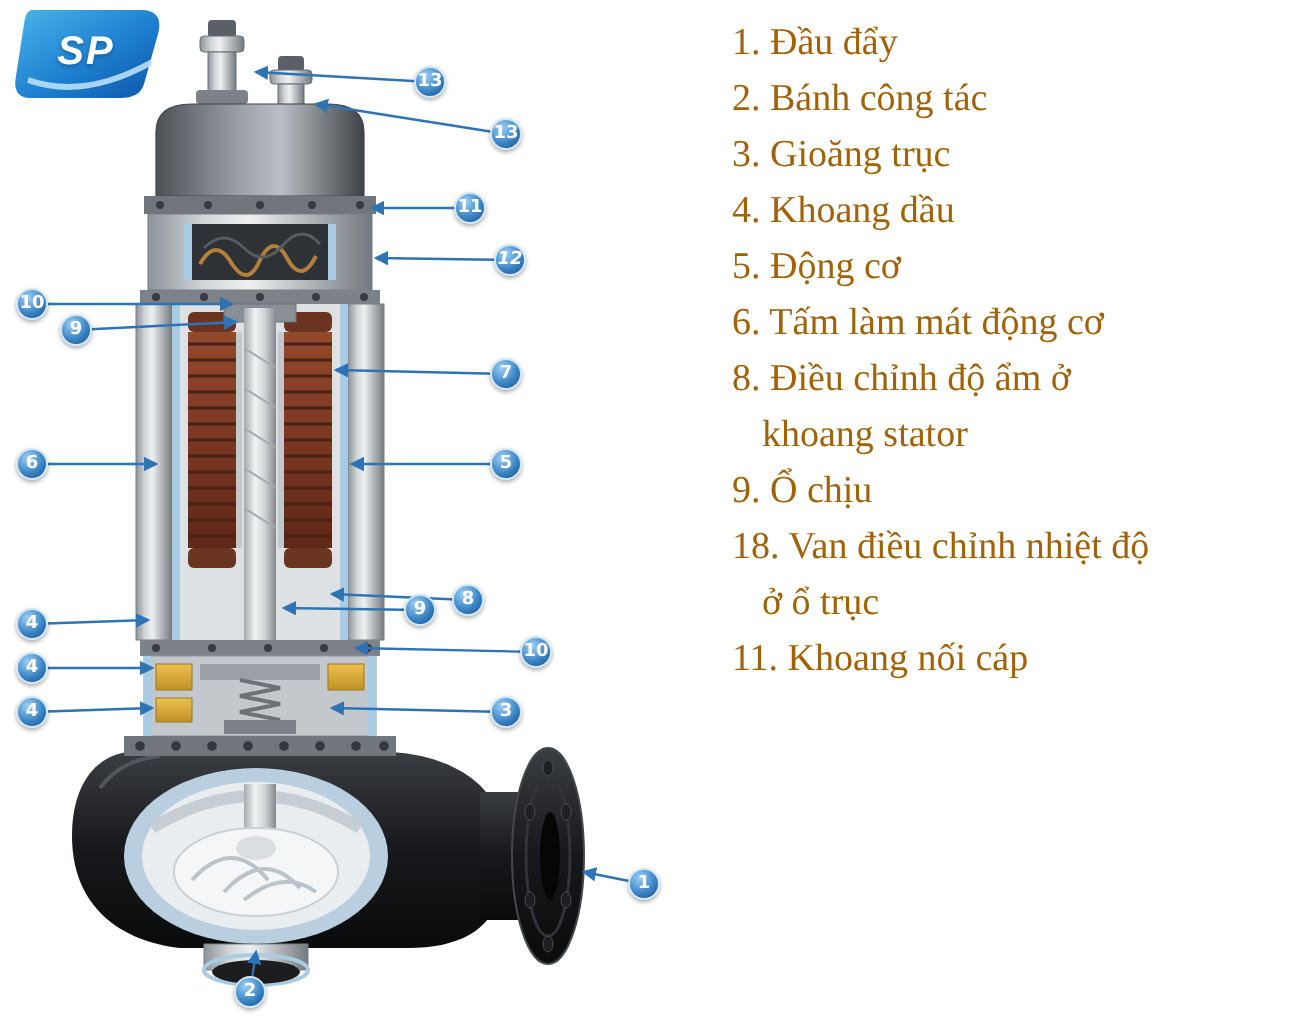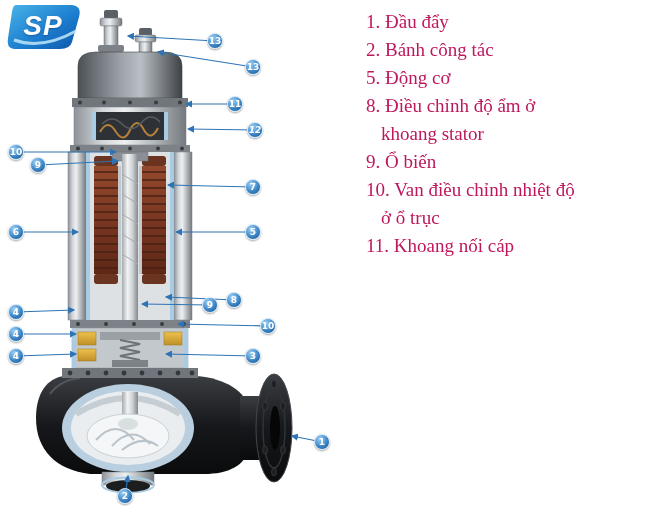--- a/index.html
+++ b/index.html
@@ -4,35 +4,35 @@
 <style>
   html,body{margin:0;padding:0;background:#fff;}
   .page{position:relative;width:647px;height:508px;background:#ffffff;overflow:hidden;
         font-family:"Liberation Serif",serif;}
 
   
   .logo{position:absolute;left:6px;top:4px;width:78px;height:48px;}
   .logo svg{position:absolute;left:0;top:0;}
   .logo-text{position:absolute;left:0;top:0;width:74px;height:44px;display:flex;align-items:center;justify-content:center;
              color:#fff;font-family:"Liberation Sans",sans-serif;font-weight:bold;font-style:italic;
-             font-size:28px;letter-spacing:1px;text-shadow:0 1px 2px rgba(0,40,90,.4);}
+             font-size:20px;letter-spacing:1px;text-shadow:0 1px 2px rgba(0,40,90,.4);}
 
   
   .diagram{position:absolute;left:0;top:4px;width:350px;height:508px;}
   .pump-svg,.lines-svg{position:absolute;left:0;top:0;}
   #callout-layer{position:absolute;left:0;top:0;width:350px;height:508px;}
   .callout{position:absolute;box-sizing:border-box;width:16px;height:16px;border-radius:50%;
            background:radial-gradient(circle at 35% 28%,#9bd0f5,#3d86c6 55%,#155089);
            border:1px solid #d2e6f6;color:#fff;font-family:"DejaVu Sans",sans-serif;
            font-size:9px;font-weight:bold;display:flex;align-items:center;justify-content:center;
            box-shadow:0 1px 2px rgba(0,0,0,.35);line-height:1;}
   .callout-line{stroke:var(--callout,#2e74b5);stroke-width:1.2;}
 
   
-  .legend{position:absolute;left:366px;top:8px;width:278px;color:#be185d;
+  .legend{position:absolute;left:366px;top:8px;width:278px;color:#a16207;
           font-size:19px;line-height:28px;}
   .legend-item{white-space:pre-line;padding-left:15px;text-indent:-15px;}
 </style>
 </head>
 <body>
 
 <div class="page">
 
   <div class="logo">
     <svg width="78" height="48" viewBox="0 0 78 48">
@@ -248,22 +248,25 @@
         <div class="callout" style="left: 8px; top: 344px;">4</div>
         <div class="callout" style="left: 245px; top: 344px;">3</div>
         <div class="callout" style="left: 314px; top: 430px;">1</div>
         <div class="callout" style="left: 117px; top: 484px;">2</div>
       </div>
   </div>
 
   <div class="legend" id="legend-list">
       <div class="legend-item"><span>1. </span><span>Đầu đẩy</span></div>
       <div class="legend-item"><span>2. </span><span>Bánh công tác</span></div>
+      <div class="legend-item"><span>3. </span><span>Gioăng trục</span></div>
+      <div class="legend-item"><span>4. </span><span>Khoang dầu</span></div>
       <div class="legend-item"><span>5. </span><span>Động cơ</span></div>
+      <div class="legend-item"><span>6. </span><span>Tấm làm mát động cơ</span></div>
       <div class="legend-item"><span>8. </span><span>Điều chỉnh độ ẩm ở
 khoang stator</span></div>
-      <div class="legend-item"><span>9. </span><span>Ổ biến</span></div>
-      <div class="legend-item"><span>10. </span><span>Van điều chỉnh nhiệt độ
+      <div class="legend-item"><span>9. </span><span>Ổ chịu</span></div>
+      <div class="legend-item"><span>18. </span><span>Van điều chỉnh nhiệt độ
 ở ổ trục</span></div>
       <div class="legend-item"><span>11. </span><span>Khoang nối cáp</span></div>
     </div>
 
 </div>
 
 </body></html>

